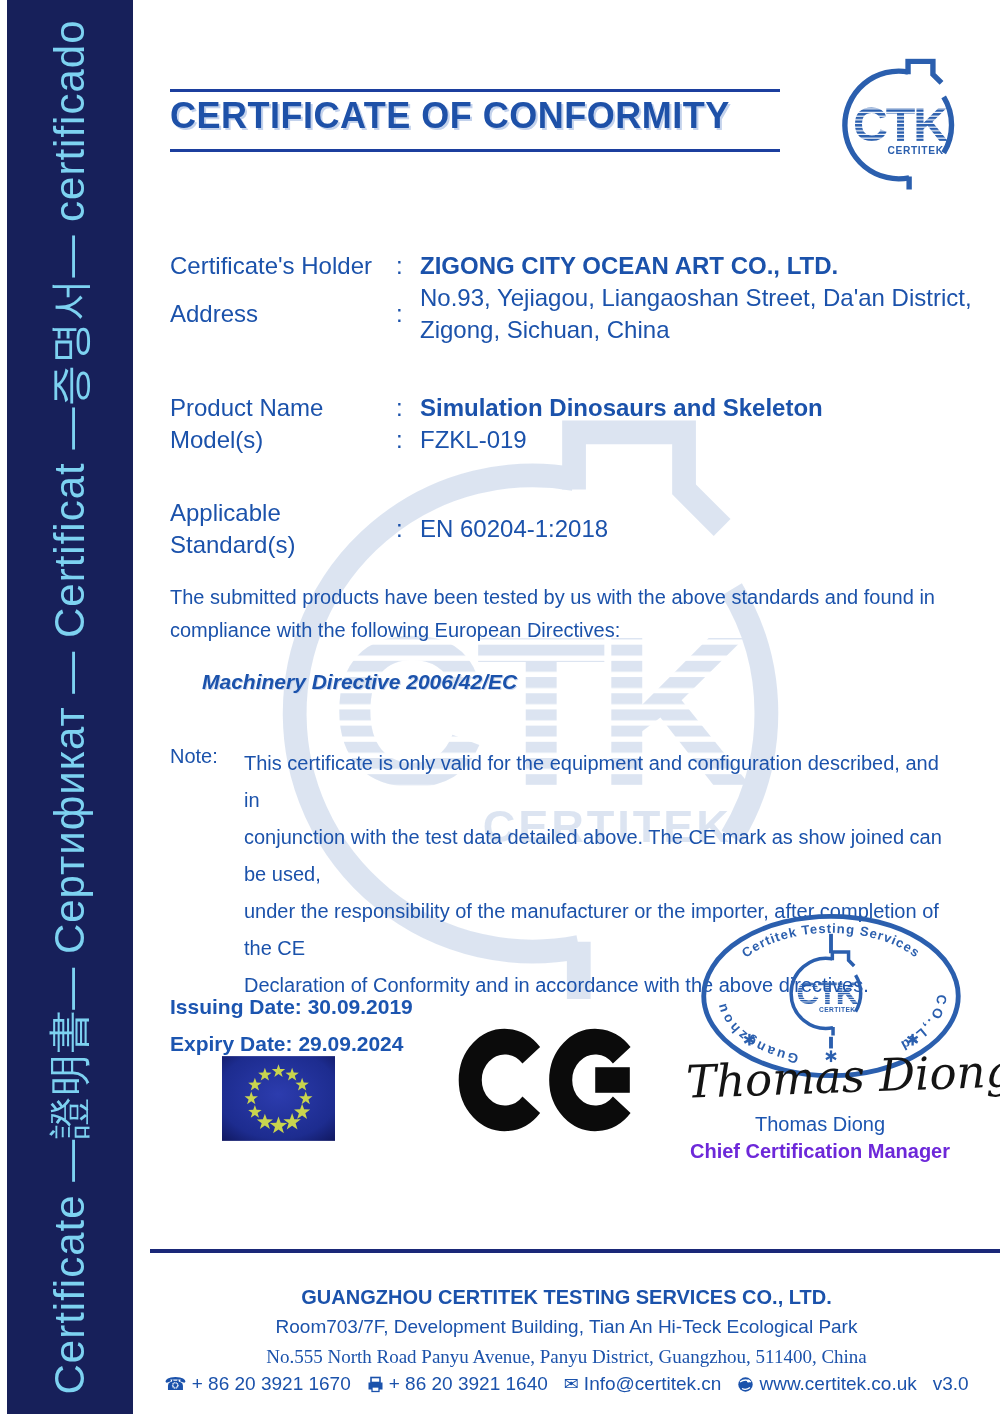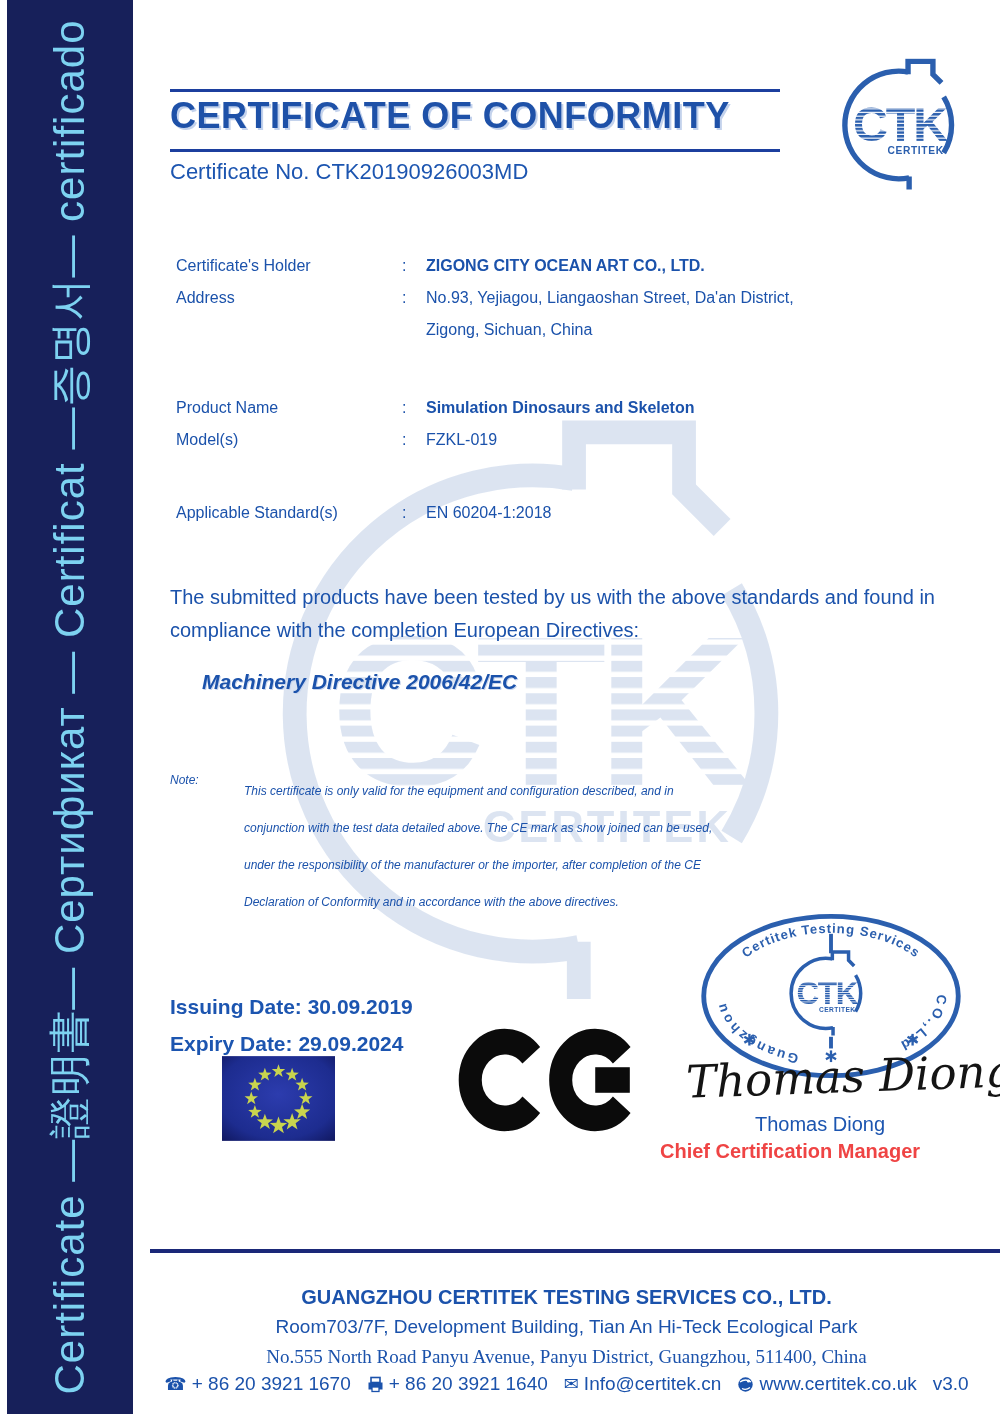--- a/index.html
+++ b/index.html
@@ -14,42 +14,42 @@
   
   .rule{position:absolute;background:#1c3f9e;height:3px;width:610px;left:170px;}
   .rule.r1{top:89px;} .rule.r2{top:149px;}
   .title{position:absolute;left:170px;top:95px;font-size:36px;font-weight:bold;
          letter-spacing:.5px;color:#1e51a8;text-shadow:2px 2px 0 #c3d2ec;white-space:nowrap;}
   .certno{position:absolute;left:170px;top:159px;font-size:22px;color:#1c55b0;}
   .hdr-logo{position:absolute;left:836px;top:58px;width:140px;height:136px;}
   
   .watermark{position:absolute;left:255px;top:418px;width:620px;height:600px;opacity:.16;}
   
-  .frow{position:absolute;left:176px;display:flex;font-size:16px;line-height:32px;}
+  .frow{position:absolute;left:170px;display:flex;font-size:24px;line-height:32px;align-items:center;}
   .frow .lbl{width:226px;flex:none;}
   .frow .col{width:24px;flex:none;}
   .b{font-weight:bold;}
   
   .statement{position:absolute;left:170px;top:581px;font-size:20px;line-height:33px;width:820px;}
   .directive{position:absolute;left:170px;top:670px;font-size:21px;font-weight:bold;
              font-style:italic;text-shadow:1px 1px 0 #c9d6ee;margin-left:32px;}
-  .note{position:absolute;left:170px;top:745px;display:flex;font-size:12px;font-style:italic;margin-top:28px;}
+  .note{position:absolute;left:170px;top:745px;display:flex;font-size:20px;}
   .note .nlbl{width:74px;flex:none;}
   .note .nlines{width:700px;line-height:37px;}
   
   .dateline{position:absolute;left:170px;font-size:21px;font-weight:bold;color:#1c55b0;}
   .d1{top:995px;} .d2{top:1032px;}
   .euflag{position:absolute;left:222px;top:1056px;width:113px;height:85px;}
   .cemark{position:absolute;left:456px;top:1022px;width:188px;height:116px;color:#0b0b0b;}
   .stamp{position:absolute;left:695px;top:910px;width:272px;height:172px;}
   .sig{position:absolute;left:686px;top:1050px;font-family:"DejaVu Serif",serif;
        font-style:italic;font-size:45px;color:#141414;white-space:nowrap;transform:rotate(-2deg);}
   .signame{position:absolute;left:700px;top:1113px;width:240px;text-align:center;font-size:20px;color:#1c55b0;}
-  .sigrole{position:absolute;left:660px;top:1140px;width:320px;
-           font-size:20px;font-weight:bold;color:#ef4444;}
+  .sigrole{position:absolute;left:660px;top:1140px;width:320px;text-align:center;
+           font-size:20px;font-weight:bold;color:#6d28d9;}
   
   .footer-rule{position:absolute;left:150px;top:1249px;width:850px;height:4px;background:#1a2878;}
   .ftext{position:absolute;left:133px;width:867px;text-align:center;color:#1b52ab;margin-top:28px;}
   .fcompany{top:1258px;font-size:20px;font-weight:bold;}
   .faddr1{top:1288px;font-size:19px;}
   .faddr2{top:1318px;font-size:19px;font-family:Liberation Serif, serif;}
   .fcontact{top:1345px;display:flex;justify-content:center;align-items:center;gap:16px;font-size:19px;}
   .citem{display:flex;align-items:center;gap:5px;white-space:nowrap;}
   .glyph-ico{font-family:"DejaVu Sans",sans-serif;font-size:18px;line-height:1;}
   .svg-ico{width:17px;height:17px;display:block;}
@@ -92,21 +92,20 @@
     <use href="#ctk-logo"></use>
   </svg>
 
   <div class="sidebar">
     <div class="sidebar-strip">Certificate —證明書— Сертификат — Certificat —증명서— certificado</div>
   </div>
 
   <div class="rule r1"></div>
   <div class="title">CERTIFICATE OF CONFORMITY</div>
   <div class="rule r2"></div>
-  <div class="certno">Certificate No. CTK20190926003MD</div>
 
   <svg class="hdr-logo" viewBox="0 0 130 126">
     <use href="#ctk-logo"></use>
   </svg>
 
   <div class="frow" style="top:250px">
     <span class="lbl">Certificate's Holder</span>
     <span class="col">:</span>
     <span class="b">ZIGONG CITY OCEAN ART CO., LTD.</span>
   </div>
@@ -133,21 +132,21 @@
   <div class="frow" style="top:497px">
     <span class="lbl">Applicable Standard(s)</span>
     <span class="col">:</span>
     <span>
       <div>EN 60204-1:2018</div>
     </span>
   </div>
 
   <div class="statement">
     <div>The submitted products have been tested by us with the above standards and found in</div>
-    <div>compliance with the completion European Directives:</div>
+    <div>compliance with the following European Directives:</div>
   </div>
 
   <div class="directive">Machinery Directive 2006/42/EC</div>
 
   <div class="note">
     <span class="nlbl">Note:</span>
     <span class="nlines">
       <div>This certificate is only valid for the equipment and configuration described, and in</div>
       <div>conjunction with the test data detailed above. The CE mark as show joined can be used,</div>
       <div>under the responsibility of the manufacturer or the importer, after completion of the CE</div>

